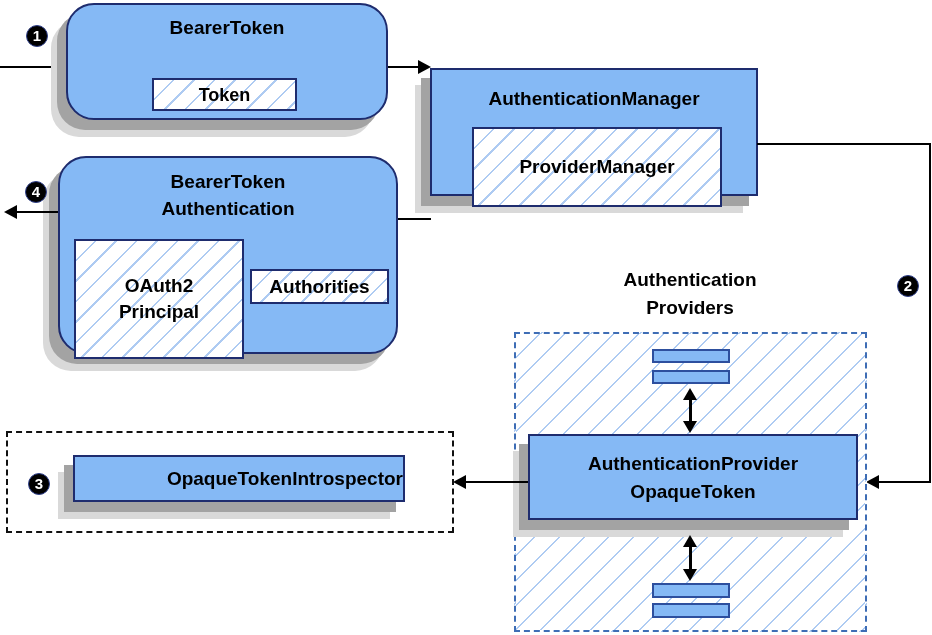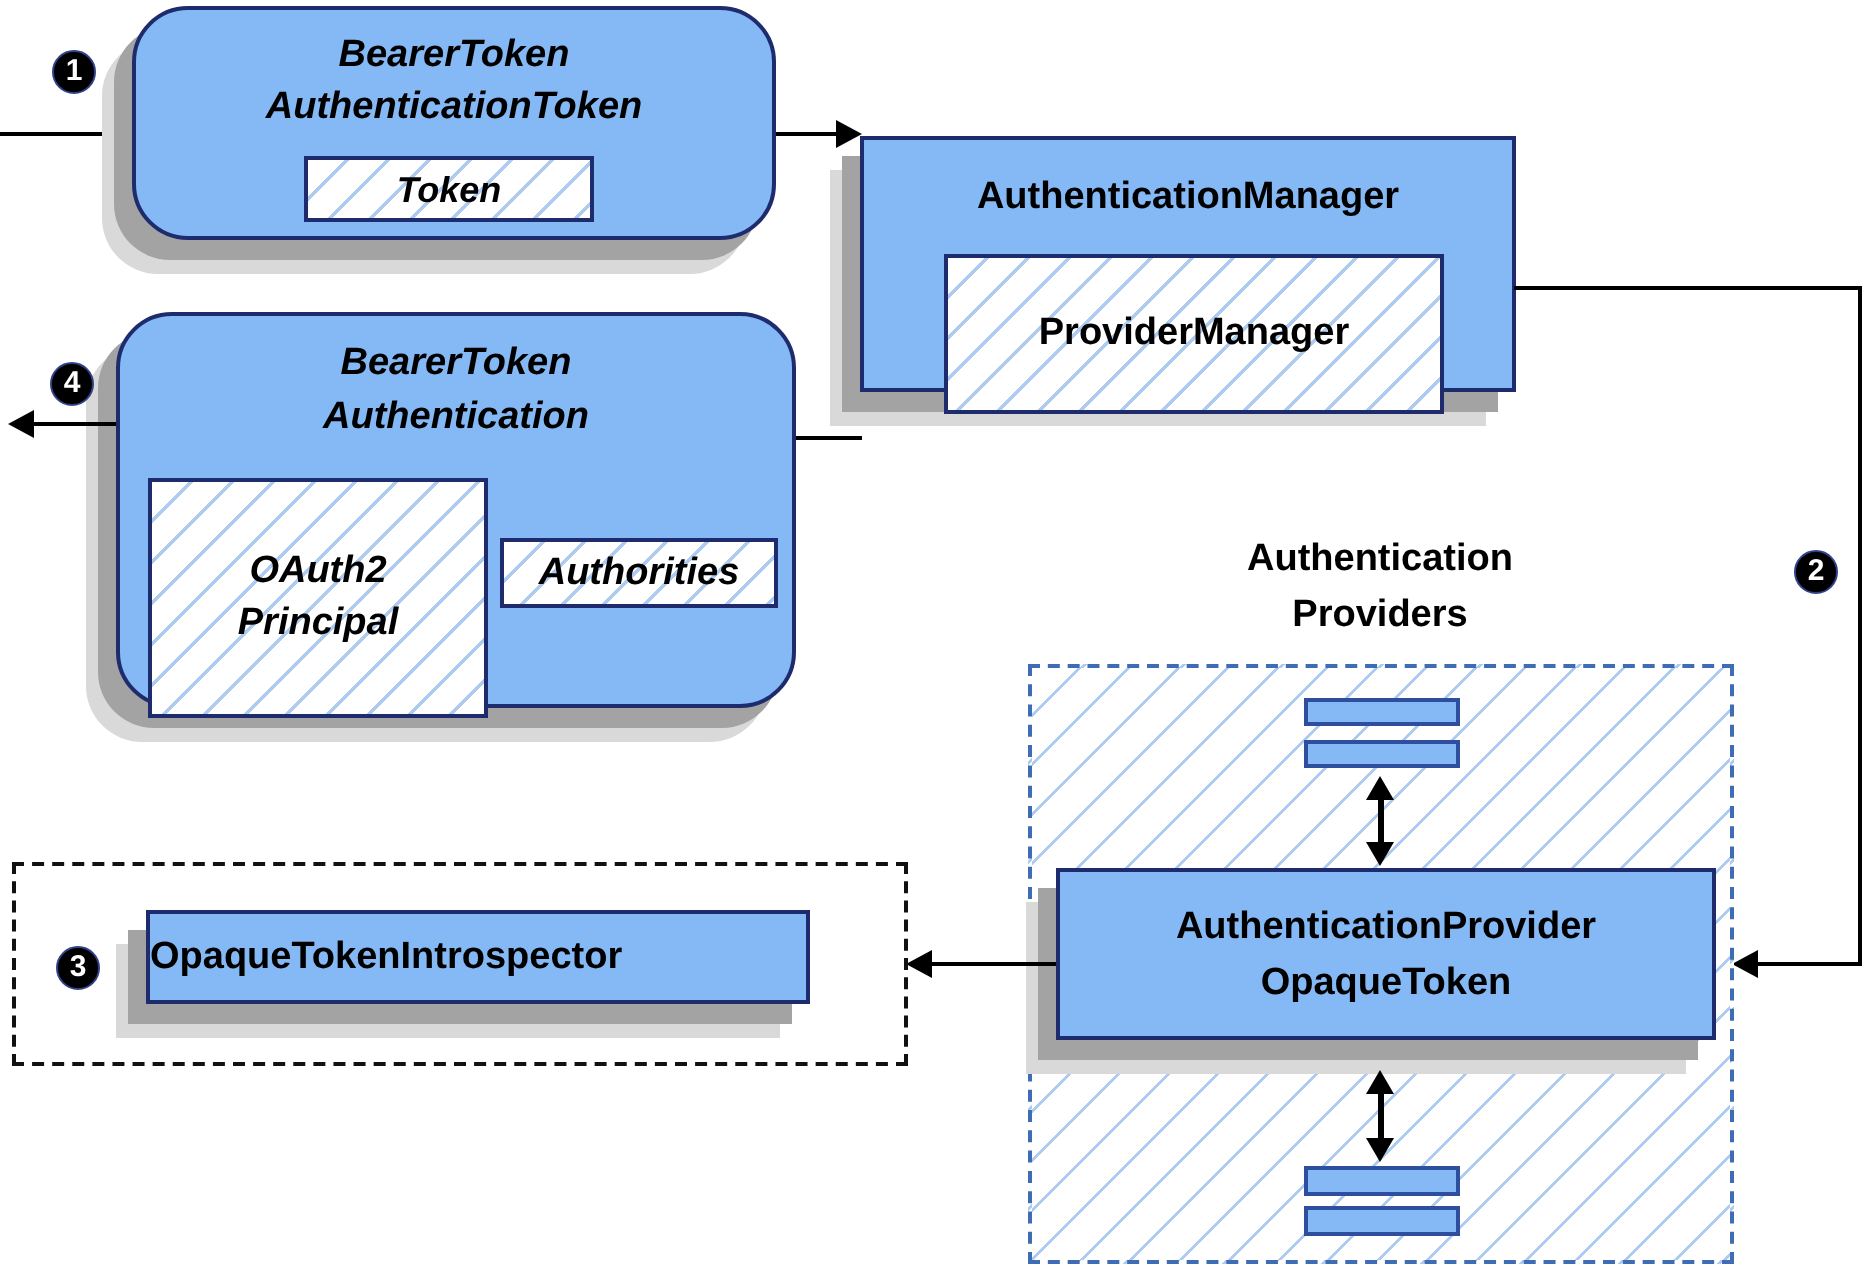--- a/index.html
+++ b/index.html
@@ -27,21 +27,21 @@
   
   .node {
     position:absolute;
     background:var(--node-fill);
     border:2px solid var(--node-border);
     box-shadow:-9px 10px 0 var(--shadow-dark), -15px 17px 0 var(--shadow-light);
     text-align:center;
     font-size:19px;
     line-height:26px;
   }
-  .rounded { border-radius:28px;font-style:italic; }
+  .rounded { border-radius:28px; }
   .inner-hatch {
     position:absolute;
     background:
       repeating-linear-gradient(135deg,
         rgba(0,0,0,0) 0, rgba(0,0,0,0) 13px,
         var(--hatch-line) 13px, var(--hatch-line) 14.5px),
       #ffffff;
     border:2px solid var(--node-border);
     display:flex; flex-direction:column; align-items:center; justify-content:center;
     font-size:19px; line-height:26px;
@@ -84,33 +84,32 @@
       repeating-linear-gradient(135deg,
         rgba(0,0,0,0) 0, rgba(0,0,0,0) 16px,
         var(--hatch-line) 16px, var(--hatch-line) 17.5px),
       #ffffff;
   }
   .bar { position:absolute; width:78px; height:14px; background:var(--node-fill); border:2px solid var(--bar-border); }
 
   .box-otap { left:528px; top:434px; width:330px; height:86px; padding-top:14px; line-height:28px; }
 
   .introspector-container { position:absolute; left:6px; top:431px; width:448px; height:102px; border:2px dashed #111111; }
-  .box-oti { left:73px; top:455px; width:332px; height:47px; display:flex; align-items:center; justify-content:flex-start; }
+  .box-oti { left:73px; top:455px; width:332px; height:47px; display:flex; align-items:center; justify-content:flex-end; }
 </style>
 </head>
 <body>
 
 <div class="canvas">
 
   <div class="hline" style="left:0; top:66px; width:66px;"></div>
   <div class="badge" style="left:26px; top:25px;">1</div>
 
   <div class="node rounded box-btat">
     <div>BearerToken</div>
-    <div>AuthenticationToken</div>
     <div class="inner-hatch inner">
       <div>Token</div>
     </div>
   </div>
 
   <div class="hline" style="left:388px; top:66px; width:31px;"></div>
   <div class="tri tri-right" style="left:418px; top:60px;"></div>
 
   <div class="node box-am">
     <div>AuthenticationManager</div>

